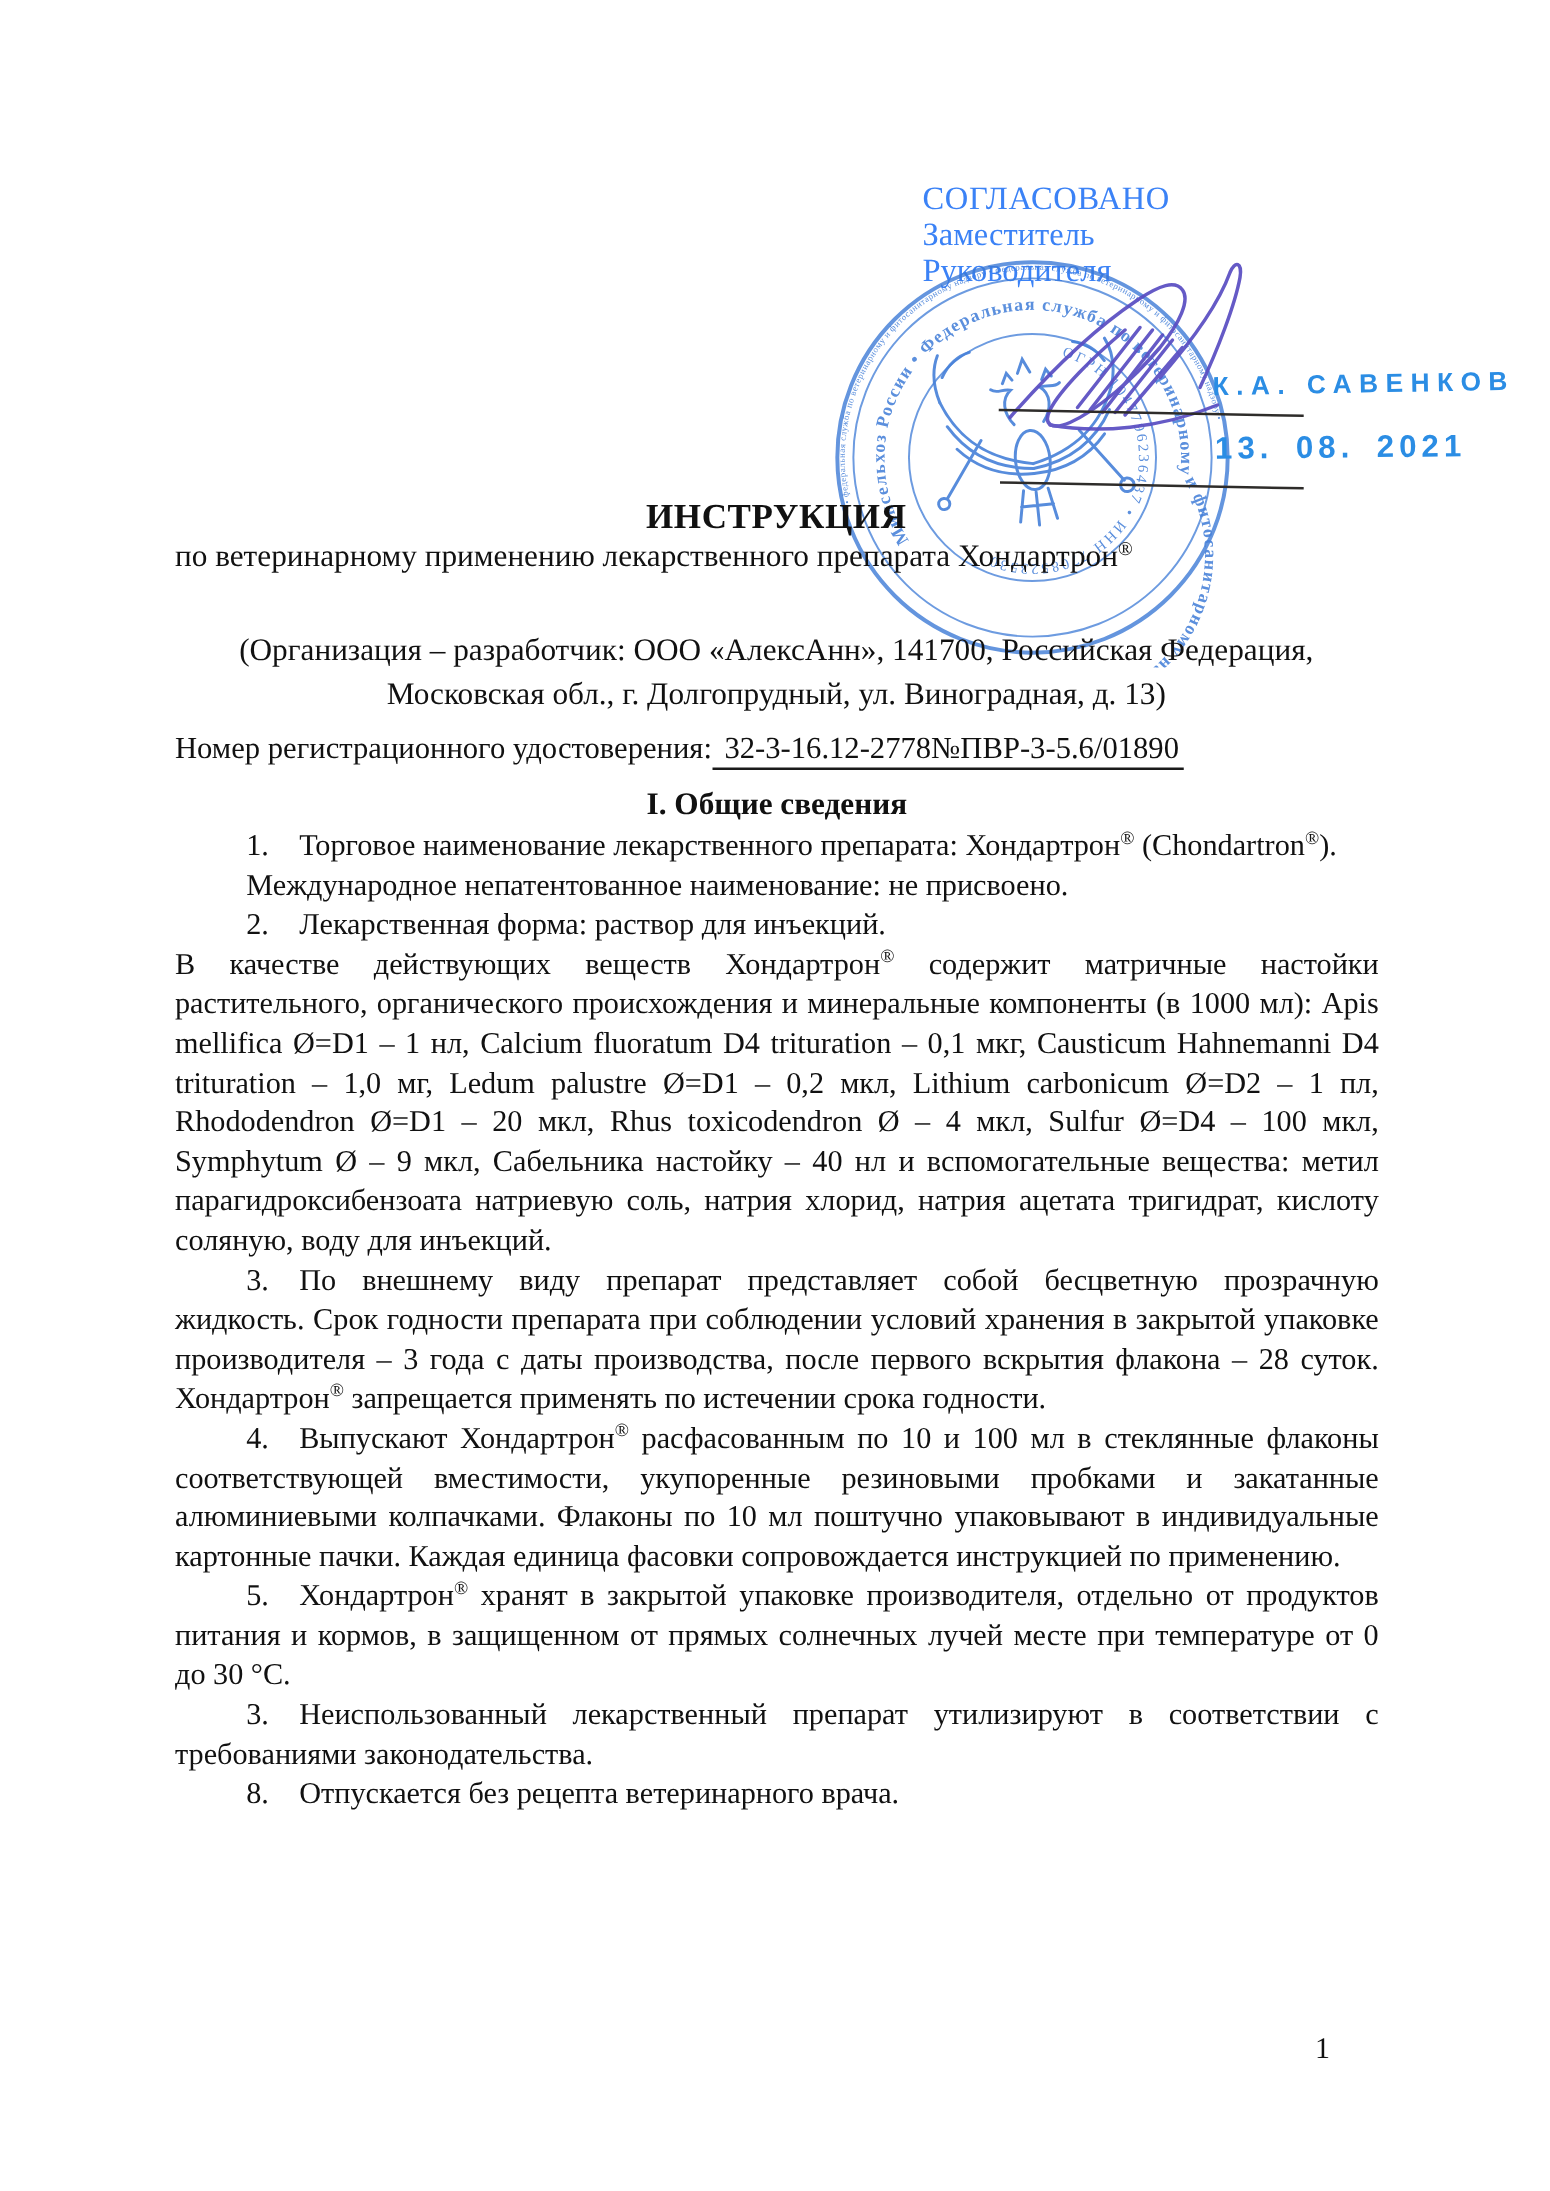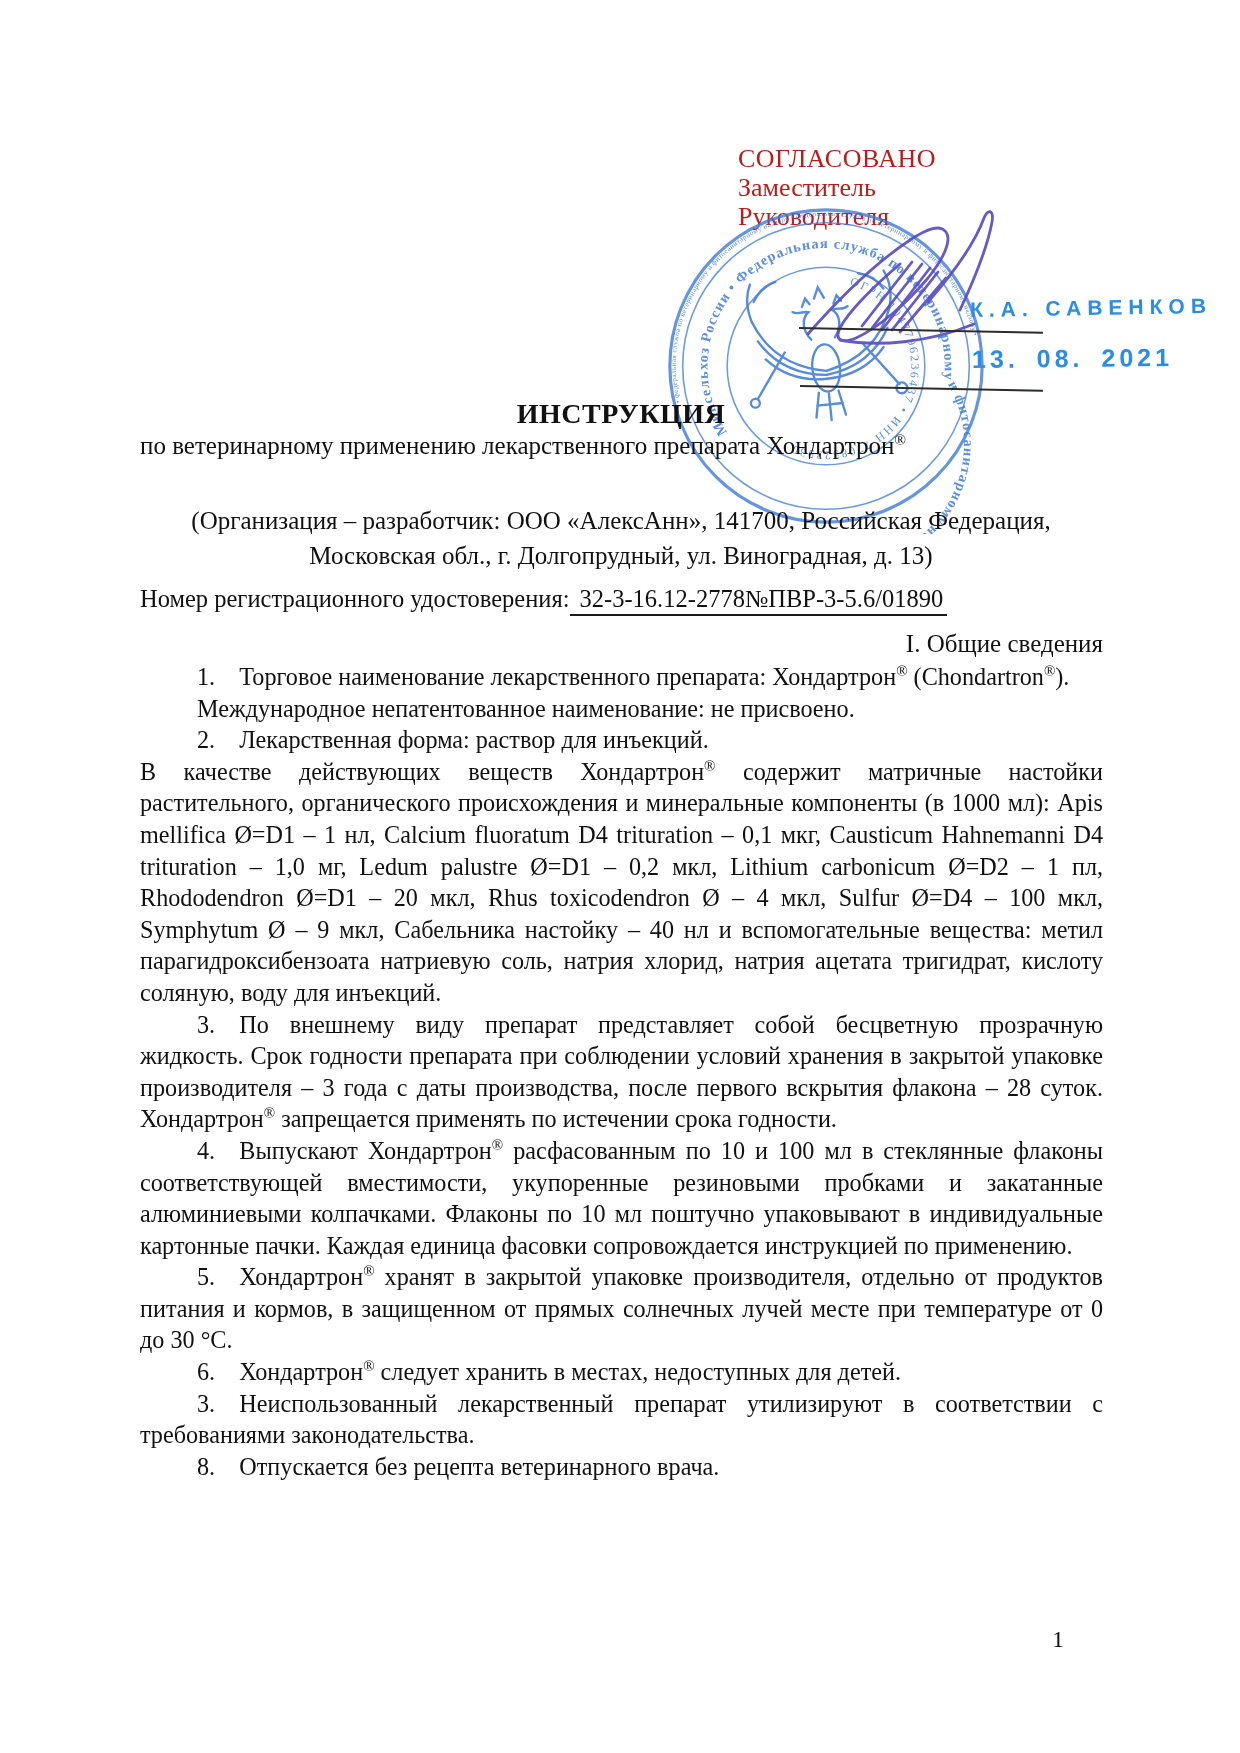--- a/index.html
+++ b/index.html
@@ -3,21 +3,21 @@
 <meta charset="utf-8">
 <style>
   html,body{margin:0;padding:0;}
   body{
     width:1240px;height:1753px;position:relative;background:#ffffff;
     font-family:"Liberation Serif","DejaVu Serif",serif;color:#111;
     overflow:hidden;
   }
   .abs{position:absolute;}
   
-  .approval{left:738px;top:144px;width:340px;line-height:29px;font-size:26px;color:#b91c1c;}
+  .approval{left:738px;top:144px;width:340px;line-height:29px;font-size:26px;color:#3b82f6;}
   .approval .cap{letter-spacing:.5px;}
   
   .seal-wrap{left:658px;top:198px;width:336px;height:336px;opacity:.93;}
   .sig-wrap{left:778px;top:206px;width:240px;height:160px;}
   .sig-line{height:2px;background:#2e2c2a;transform-origin:left center;}
   .line1{left:799px;top:327px;width:244px;transform:rotate(1.1deg);}
   .line2{left:800px;top:385px;width:243px;transform:rotate(1.1deg);}
   .stamp{
     font-family:"Liberation Sans","DejaVu Sans",sans-serif;font-weight:bold;color:#2b8de4;
     white-space:nowrap;
@@ -25,21 +25,21 @@
   .name-stamp{left:970px;top:296px;font-size:21px;letter-spacing:6px;transform:rotate(-1deg);}
   .date-stamp{left:972px;top:344px;font-size:25px;letter-spacing:4px;word-spacing:7px;transform:rotate(-.6deg);}
   
   .doc-title{left:140px;top:398px;width:962px;text-align:center;font-size:28px;font-weight:bold;letter-spacing:.5px;}
   .doc-subtitle{left:140px;top:432px;width:962px;text-align:left;font-size:25px;}
   .developer{left:140px;top:503px;width:962px;text-align:center;font-size:25px;line-height:35px;}
   .regline{left:140px;top:585px;width:1000px;font-size:24.5px;white-space:nowrap;}
   .regline .num{border-bottom:2px solid #1a1a1a;padding:0 4px 2px 10px;}
   
   .content{left:140px;top:628px;width:963px;}
-  .sec-head{text-align:right;font-size:25px;font-weight:normal;margin:0 0 1px 0;line-height:32px;}
+  .sec-head{text-align:center;font-size:25px;font-weight:bold;margin:0 0 1px 0;line-height:32px;}
   .para{font-size:24.2px;line-height:31.6px;text-align:justify;margin:0;}
   .para.indent{text-indent:57px;}
   sup{font-size:62%;line-height:0;}
   .page-num{left:1052px;top:1626px;font-size:24px;}
   svg text{font-family:"Liberation Serif","DejaVu Serif",serif;}
 </style>
 </head>
 <body>
 
 <div class="abs approval">
@@ -117,18 +117,17 @@
 
 <div class="abs content">
   <p class="sec-head">I. Общие сведения</p>
   <p class="para indent rich">1.  Торговое наименование лекарственного препарата: Хондартрон<sup>®</sup> (Chondartron<sup>®</sup>).</p>
   <p class="para indent rich">Международное непатентованное наименование: не присвоено.</p>
   <p class="para indent rich">2.  Лекарственная форма: раствор для инъекций.</p>
   <p class="para rich">В качестве действующих веществ Хондартрон<sup>®</sup> содержит матричные настойки растительного, органического происхождения и минеральные компоненты (в 1000 мл): Apis mellifica Ø=D1 – 1 нл, Calcium fluoratum D4 trituration – 0,1 мкг, Causticum Hahnemanni D4 trituration – 1,0 мг, Ledum palustre Ø=D1 – 0,2 мкл, Lithium carbonicum Ø=D2 – 1 пл, Rhododendron Ø=D1 – 20 мкл, Rhus toxicodendron Ø – 4 мкл, Sulfur Ø=D4 – 100 мкл, Symphytum Ø – 9 мкл, Сабельника настойку – 40 нл и вспомогательные вещества: метил парагидроксибензоата натриевую соль, натрия хлорид, натрия ацетата тригидрат, кислоту соляную, воду для инъекций.</p>
   <p class="para indent rich">3.  По внешнему виду препарат представляет собой бесцветную прозрачную жидкость. Срок годности препарата при соблюдении условий хранения в закрытой упаковке производителя – 3 года с даты производства, после первого вскрытия флакона – 28 суток. Хондартрон<sup>®</sup> запрещается применять по истечении срока годности.</p>
   <p class="para indent rich">4.  Выпускают Хондартрон<sup>®</sup> расфасованным по 10 и 100 мл в стеклянные флаконы соответствующей вместимости, укупоренные резиновыми пробками и закатанные алюминиевыми колпачками. Флаконы по 10 мл поштучно упаковывают в индивидуальные картонные пачки. Каждая единица фасовки сопровождается инструкцией по применению.</p>
   <p class="para indent rich">5.  Хондартрон<sup>®</sup> хранят в закрытой упаковке производителя, отдельно от продуктов питания и кормов, в защищенном от прямых солнечных лучей месте при температуре от 0 до 30 °С.</p>
-  <p class="para indent rich">6.  Хондартрон<sup>®</sup> следует хранить в местах, недоступных для детей.</p>
   <p class="para indent rich">3.  Неиспользованный лекарственный препарат утилизируют в соответствии с требованиями законодательства.</p>
   <p class="para indent rich">8.  Отпускается без рецепта ветеринарного врача.</p>
 </div>
 
 <div class="abs page-num">1</div>
 
 </body></html>

